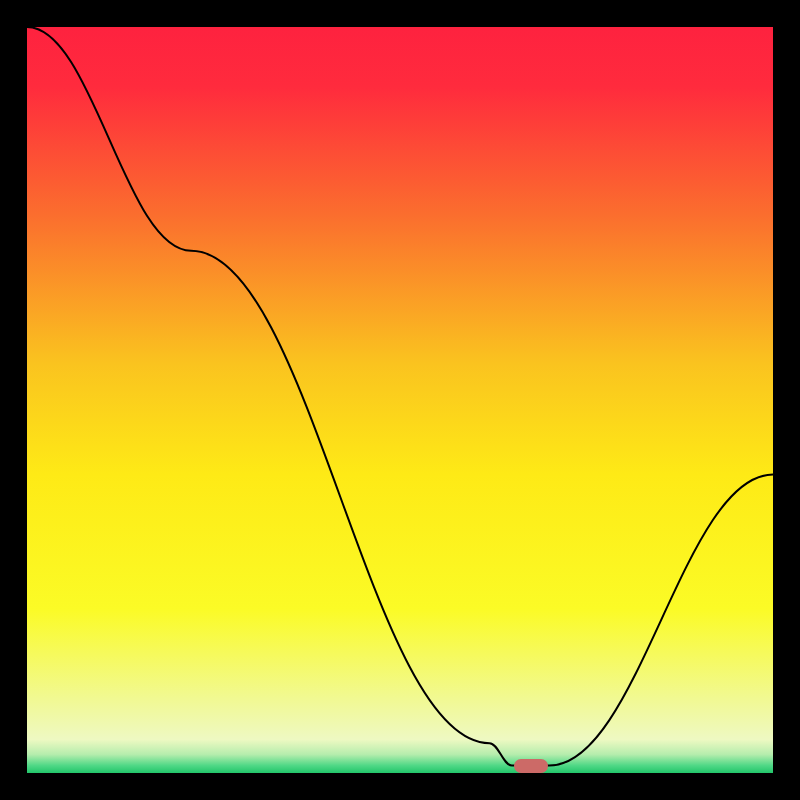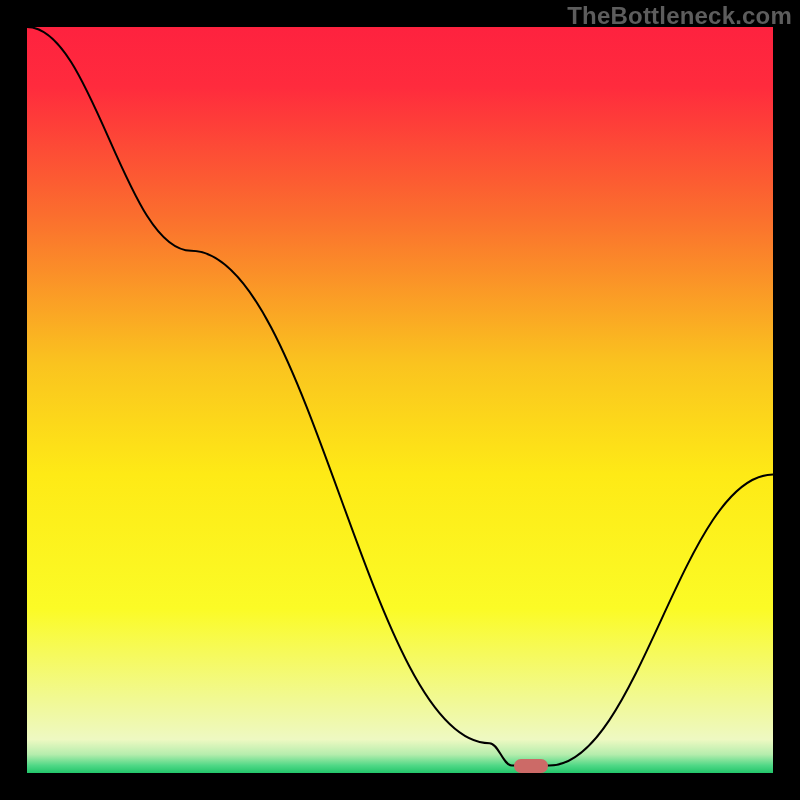--- a/index.html
+++ b/index.html
@@ -46,21 +46,20 @@
     background: #cc6a67;
     border-radius: 8px;
     z-index: 2;
     transform: translate(-50%, -50%);
   }
 </style>
 </head>
 <body>
 
 <div class="frame">
-  <div class="watermark">TheBottleneck.com</div>
 
   <div class="plot">
     <svg class="gradient-bg" viewBox="0 0 100 100" preserveAspectRatio="none">
       <defs>
         <linearGradient id="bg-grad" x1="0" y1="0" x2="0" y2="1">
             <stop offset="0%" stop-color="#fe223f"></stop>
             <stop offset="8%" stop-color="#ff2b3d"></stop>
             <stop offset="25%" stop-color="#fb6d2e"></stop>
             <stop offset="45%" stop-color="#fac31f"></stop>
             <stop offset="60%" stop-color="#feea16"></stop>

